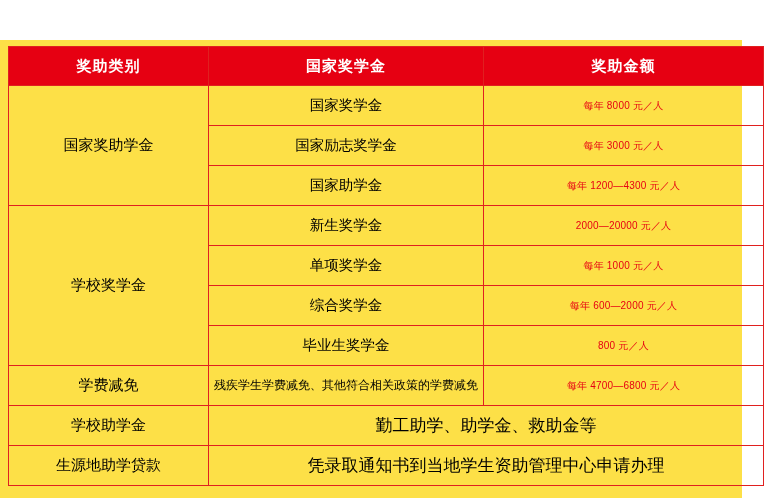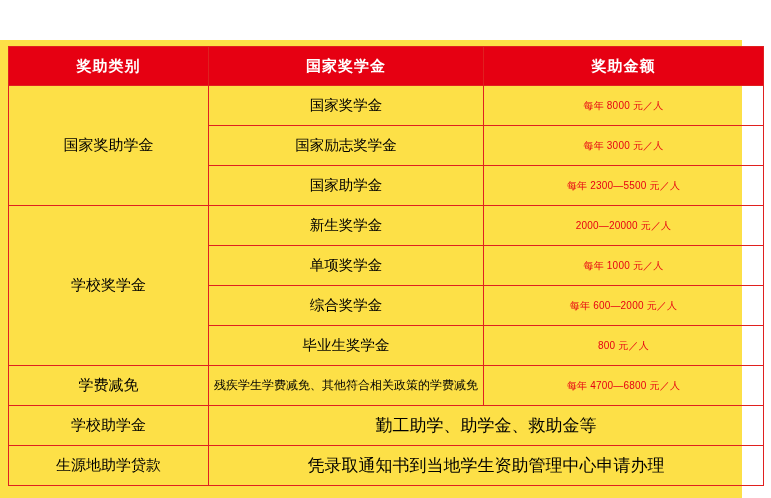--- a/index.html
+++ b/index.html
@@ -97,21 +97,21 @@
         <td class="cat" rowspan="3">国家奖助学金</td>
         <td class="item">国家奖学金</td>
         <td class="amount">每年 8000 元／人</td>
       </tr>
       <tr>
         <td class="item">国家励志奖学金</td>
         <td class="amount">每年 3000 元／人</td>
       </tr>
       <tr>
         <td class="item">国家助学金</td>
-        <td class="amount">每年 2300—5500 元／人</td>
+        <td class="amount">每年 1200—4300 元／人</td>
       </tr>
 
       <tr>
         <td class="cat" rowspan="4">学校奖学金</td>
         <td class="item">新生奖学金</td>
         <td class="amount">2000—20000 元／人</td>
       </tr>
       <tr>
         <td class="item">单项奖学金</td>
         <td class="amount">每年 1000 元／人</td>

